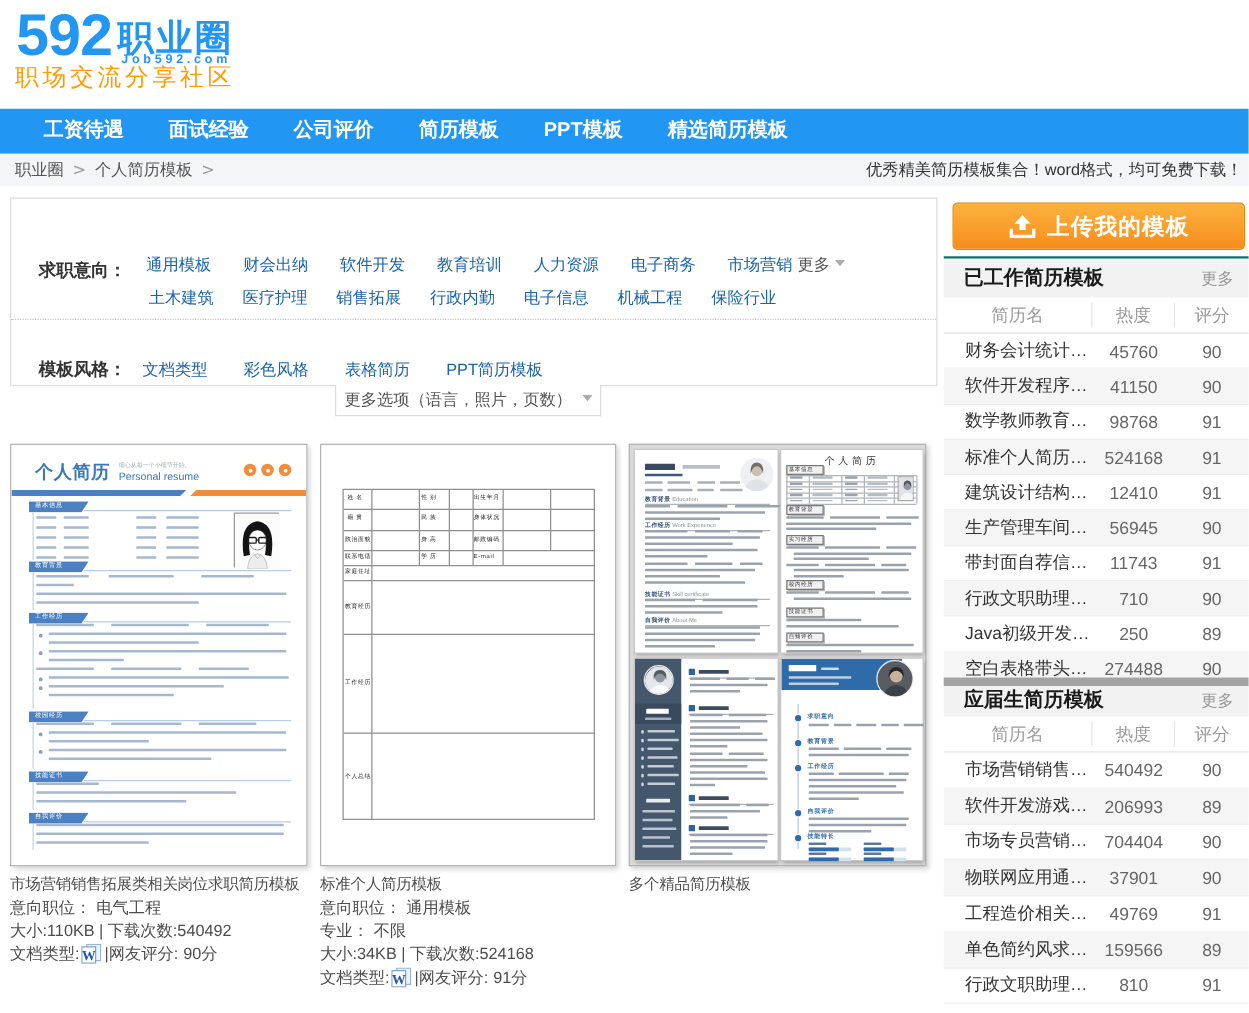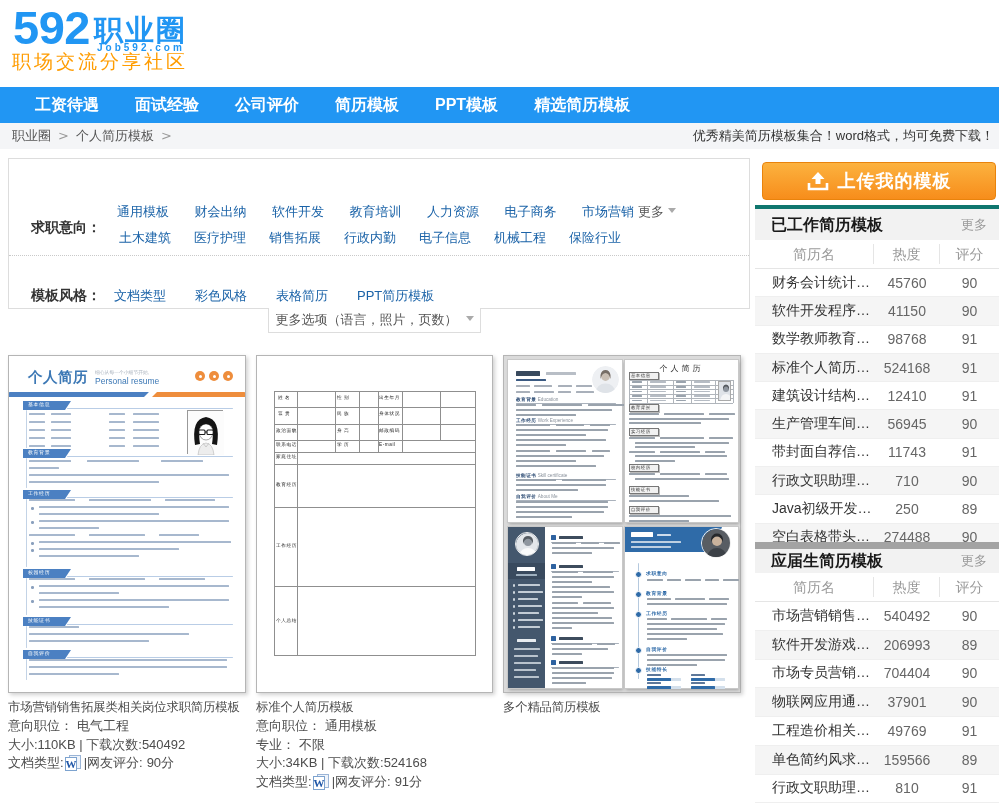--- a/index.html
+++ b/index.html
@@ -25,42 +25,42 @@
 #crumb .sep{color:#999;margin:0 7px;font-family:"DejaVu Sans",sans-serif}
 #crumb .promo{position:absolute;right:5px;color:#333}
 
 #filter{position:absolute;left:8px;top:158px;width:742px;height:151px;border:1px solid #ddd;background:#fff}
 #filter .ft{height:33px;background:#f5f5f5;border-bottom:1px dotted #c9c9c9;line-height:32px;padding-left:14px;font-size:14px}
 #filter .ft .red{color:#e4393c}
 #filter .ft .sub{color:#333;margin-left:14px}
 .frow{position:absolute;left:0;right:0;font-size:14px}
 .frow .flabel{position:absolute;left:22px;top:0;line-height:26px;font-weight:bold;color:#333}
 #frow1{top:34px;height:63px;border-bottom:1px dotted #c9c9c9}
-#frow1 .flabel{top:21px}
+#frow1 .flabel{top:10px}
 #frow1 .l1{position:absolute;left:108px;top:5px;line-height:26px;white-space:nowrap}
 #frow1 .l1 .flink{margin-right:25.5px}
 #frow1 .l1 .flink:nth-of-type(7){margin-right:4px}
 #frow1 .l2{position:absolute;left:110px;top:31px;line-height:26px;white-space:nowrap}
 #frow1 .l2 .flink{margin-right:23px}
 #frow2{top:97px;height:26px;line-height:26px;border-bottom:1px dotted #c9c9c9}
 #frow2 .links{position:absolute;left:109px;top:0;line-height:26px}
 #frow2 .flink{margin-right:28px}
 #frow3{top:123px;height:26px;line-height:26px}
 #frow3 .links{position:absolute;left:105px;top:0;line-height:26px}
 #frow3 .flink{margin-right:29px}
 .flink{color:#1b63a8;font-size:13px}
 .fmore{color:#555;font-size:13px}
 .caret{display:inline-block;width:0;height:0;border:4px solid transparent;border-top:5px solid #aaa;vertical-align:-1px;margin-left:4px}
 #moretab{position:absolute;left:268px;top:308px;width:213px;height:25px;background:#fff;border:1px solid #ddd;border-top:none;text-align:center;font-size:13px;color:#555;line-height:23px;z-index:5;cursor:pointer}
 
 #upbtn{position:absolute;left:762px;top:162px;width:234px;height:38px;border-radius:4px;border:1px solid #e9830c;background:linear-gradient(#fcb23f,#f78d1b);color:#fff;font-size:18px;font-weight:bold;display:flex;align-items:center;justify-content:center;cursor:pointer;letter-spacing:1px}
 #upbtn svg{margin-right:9px}
 
 .rankbox{position:absolute;left:755px;width:244px;background:#fff}
-#rank1{top:205px;border-top:4px solid #0f766e}
+#rank1{top:205px;border-top:2px solid #0f766e}
 #rank2{top:542px;border-top:7px solid #a3a3a3}
 .whead{position:relative;background:#f2f2f2}
 #rank1 .whead{height:31px}
 #rank2 .whead{height:24px}
 .wtitle{position:absolute;left:16px;top:0;font-size:16px;font-weight:bold;color:#1a1a1a}
 #rank1 .wtitle{line-height:31px}
 #rank2 .wtitle{line-height:24px}
 .wmore{position:absolute;right:12px;top:0;font-size:13px;color:#999}
 #rank1 .wmore{line-height:31px}
 #rank2 .wmore{line-height:24px}

